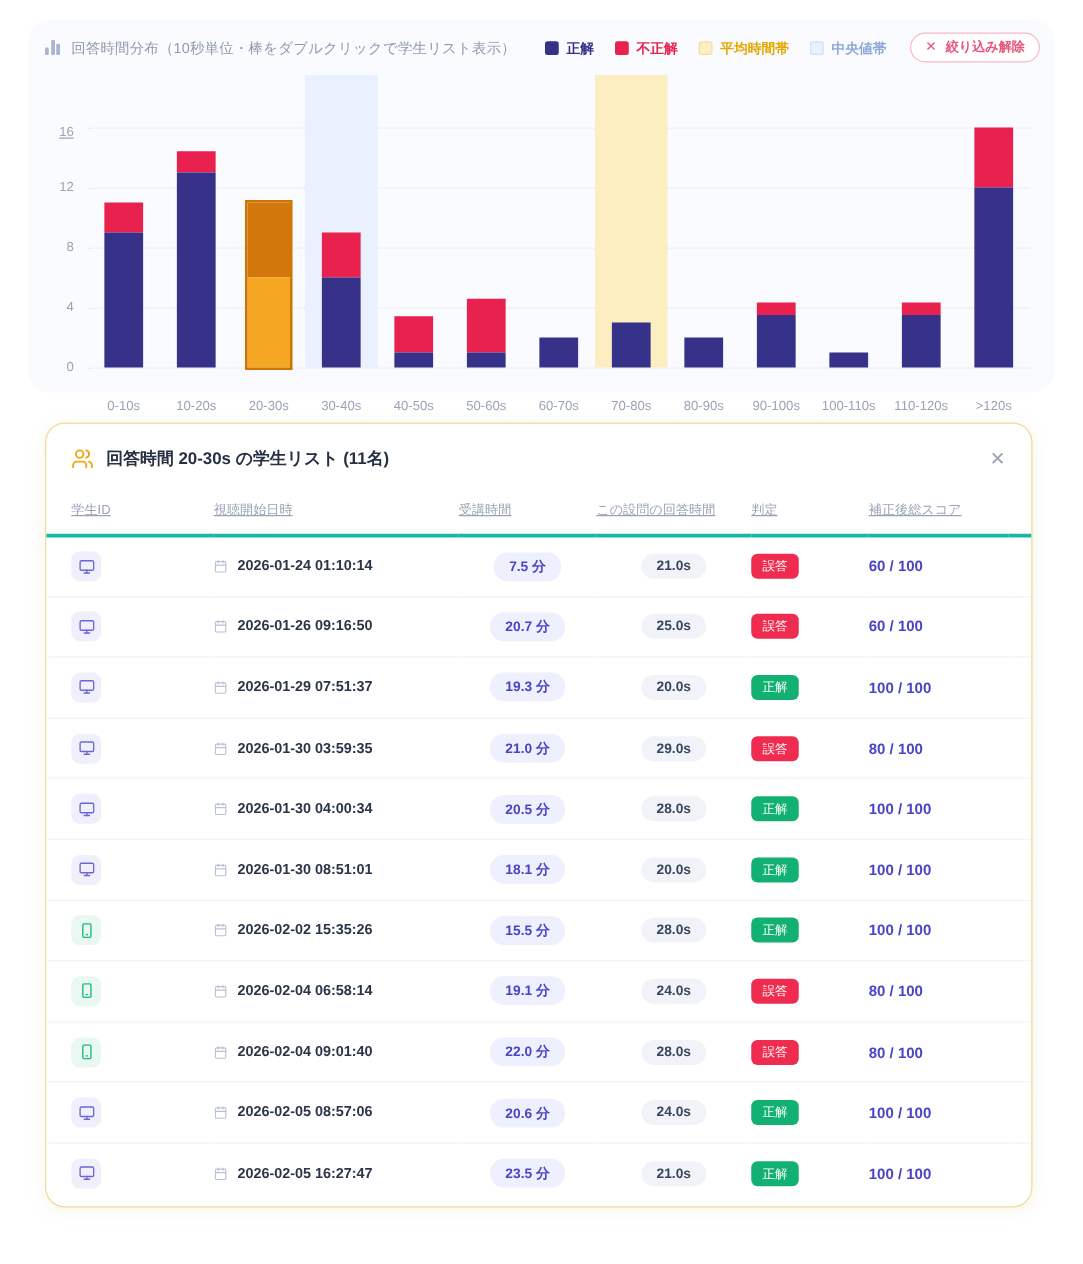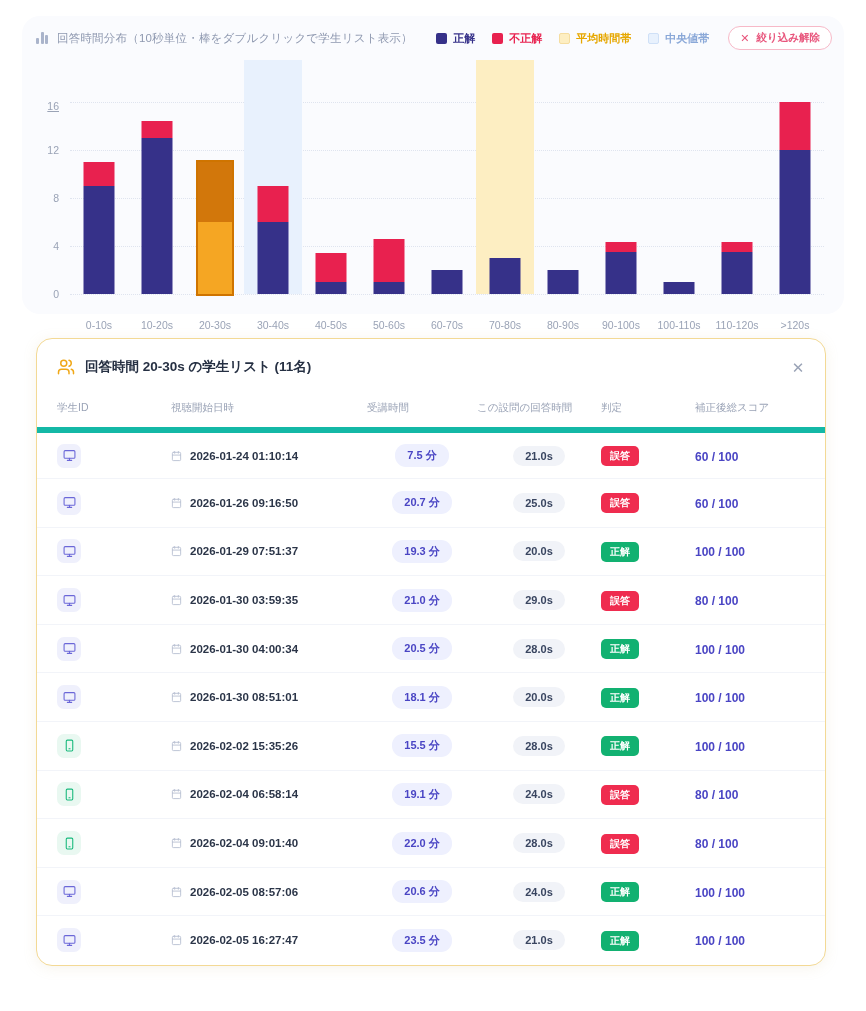--- a/index.html
+++ b/index.html
@@ -202,21 +202,22 @@
     line-height: 1;
   }
 
   table.stu { width: 100%; border-collapse: collapse; table-layout: fixed; }
   table.stu th {
     font-size: 10.5px;
     font-weight: normal;
     color: #9aa3b6;
     text-align: left;
     padding: 6px 0 12px 0;
-    border-bottom: 6px solid #14b8a6;
+    border-bottom: 3px solid #14b8a6;
+    text-decoration: underline;
   }
   table.stu td {
     padding: 0;
     height: 48.6px;
     border-bottom: 1px solid #f2f4f9;
     vertical-align: middle;
   }
   tr.row:last-child td { border-bottom: none; }
   .c-id    { width: 134px; padding-left: 20px !important; }
   .c-date  { width: 196px; }
@@ -249,21 +250,21 @@
   }
   .pill.dur { background: #eef0fe; color: #4a45c4; }
   .pill.ans { background: #f1f3f8; color: #3a4considerable; }
   .pill.ans { background: #f1f3f8; color: #394560; }
 
   .badge {
     display: inline-block;
     padding: 3px 9px;
     border-radius: 5px;
     font-size: 10px;
-    font-weight: bold;
+    font-weight: normal;
     color: #ffffff;
     white-space: nowrap;
   }
   .badge.correct { background: #12b171; }
   .badge.wrong   { background: #ef2c4f; }
 
   .score { font-size: 12px; font-weight: bold; color: #4a45c4; white-space: nowrap; }
   .chev { color: #c3cad8; font-size: 13px; cursor: pointer; }
 </style>
 </head>

